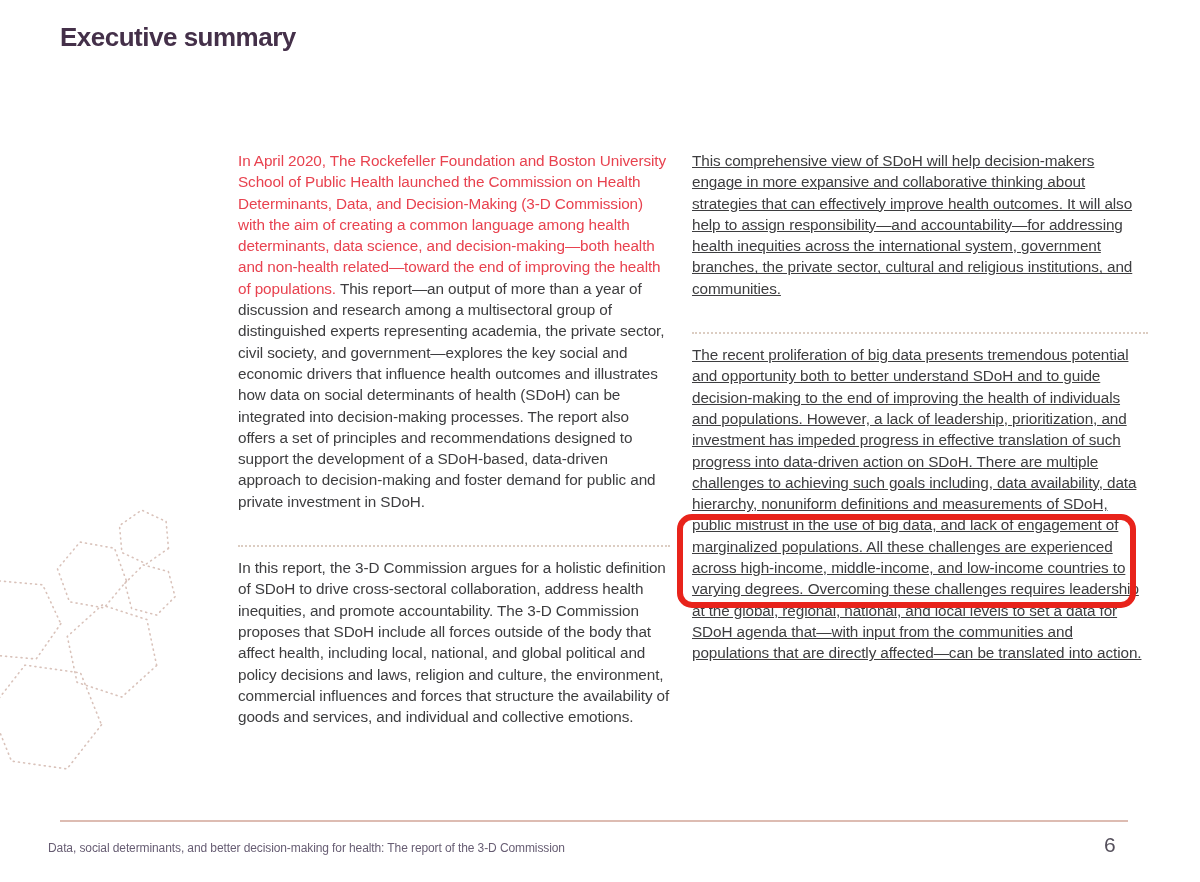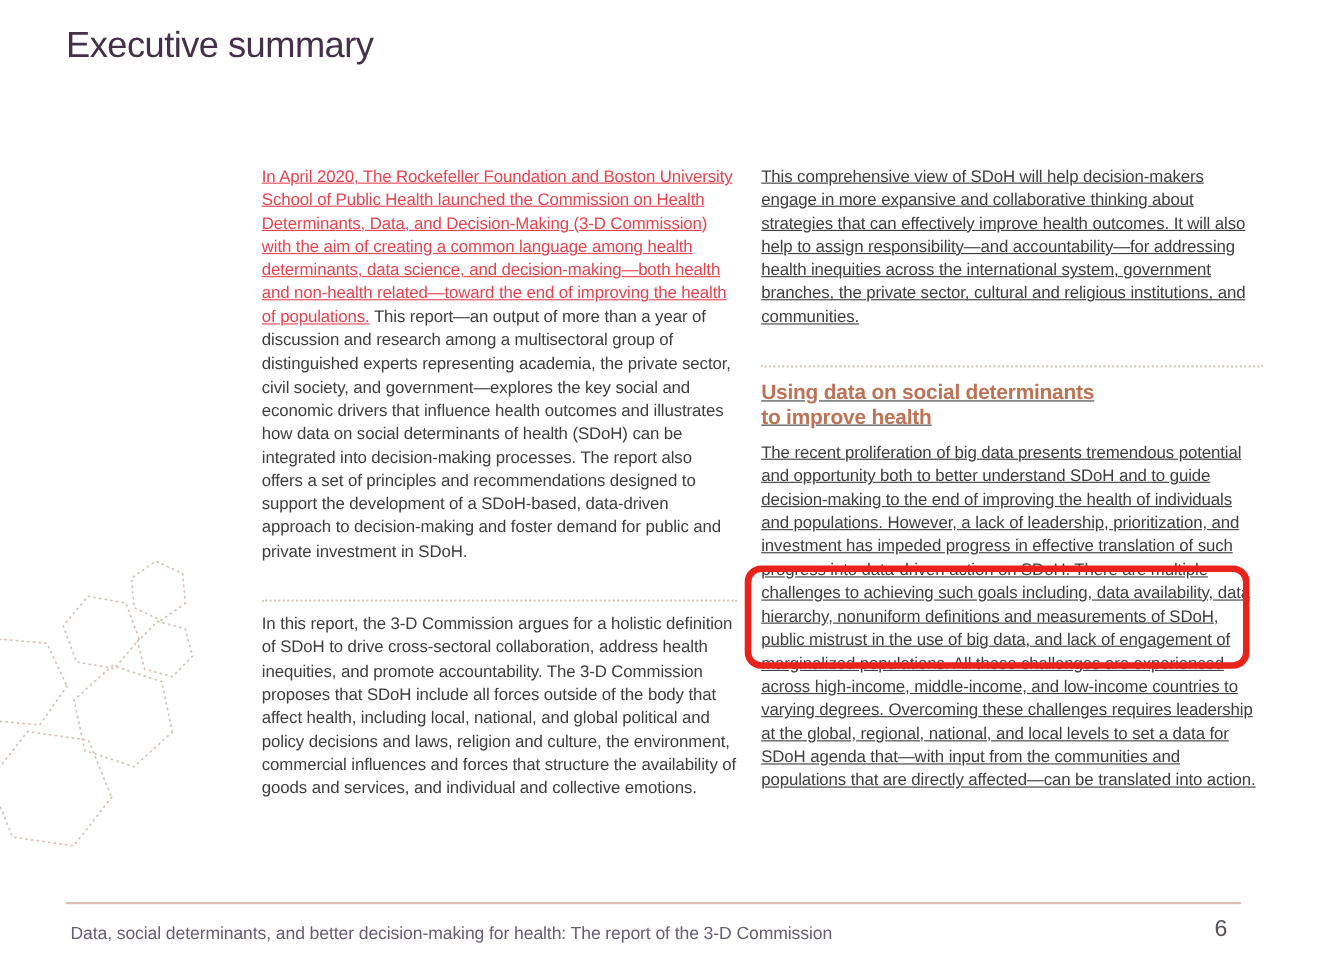--- a/index.html
+++ b/index.html
@@ -17,32 +17,32 @@
   .page{
     position:relative;
     width:1200px;height:882px;
     background:#ffffff;
     overflow:hidden;
     font-family:"Liberation Sans", sans-serif;
     color:var(--c-body_text);
   }
   .page-title{
     position:absolute;left:60px;top:22px;
-    font-size:33px;font-weight:400;letter-spacing:-0.5px;
+    font-size:26px;font-weight:700;letter-spacing:-0.5px;
     color:var(--c-title);
   }
   .col{
     position:absolute;top:150px;
     font-size:15.3px;line-height:21.3px;
     color:var(--c-body_text);
     letter-spacing:-0.1px;
   }
   .col-left{left:238px;width:432px;}
   .col-right{left:692px;width:456px;text-decoration:underline;}
-  .intro-red{color:var(--c-intro_highlight);text-decoration:underline;}
+  .intro-red{color:var(--c-intro_highlight);}
   .divider{
     border-top:2px dotted #dccdc2;
     margin-top:33px;
   }
   .section-heading{
     margin-top:13px;
     font-size:19px;font-weight:700;line-height:22px;
     color:var(--c-section_heading);
     letter-spacing:-0.2px;
     white-space:pre-line;
@@ -57,22 +57,22 @@
   }
   .hex-pattern{
     position:absolute;left:0;top:495px;
   }
   .footer-rule{
     position:absolute;left:60px;top:820px;
     width:1068px;height:2px;
     background:var(--c-footer_rule);
   }
   .footer-text{
-    position:absolute;left:64px;top:841px;
-    font-size:16px;letter-spacing:-0.1px;
+    position:absolute;left:48px;top:841px;
+    font-size:12px;letter-spacing:-0.1px;
     color:var(--c-footer_text);
   }
   .page-number{
     position:absolute;left:1104px;top:833px;
     font-size:21px;
     color:#55505c;
   }
 </style>
 </head>
 <body>
@@ -92,22 +92,20 @@
 
   <div class="col col-left">
     <p><span class="intro-red">In April 2020, The Rockefeller Foundation and Boston University School of Public Health launched the Commission on Health Determinants, Data, and Decision-Making (3-D Commission) with the aim of creating a common language among health determinants, data science, and decision-making—both health and non-health related—toward the end of improving the health of populations.</span><span> This report—an output of more than a year of discussion and research among a multisectoral group of distinguished experts representing academia, the private sector, civil society, and government—explores the key social and economic drivers that influence health outcomes and illustrates how data on social determinants of health (SDoH) can be integrated into decision-making processes. The report also offers a set of principles and recommendations designed to support the development of a SDoH-based, data-driven approach to decision-making and foster demand for public and private investment in SDoH.</span></p>
     <div class="divider"></div>
     <p class="section-body">In this report, the 3-D Commission argues for a holistic definition of SDoH to drive cross-sectoral collaboration, address health inequities, and promote accountability. The 3-D Commission proposes that SDoH include all forces outside of the body that affect health, including local, national, and global political and policy decisions and laws, religion and culture, the environment, commercial influences and forces that structure the availability of goods and services, and individual and collective emotions.</p>
   </div>
 
   <div class="col col-right">
     <p>This comprehensive view of SDoH will help decision-makers engage in more expansive and collaborative thinking about strategies that can effectively improve health outcomes. It will also help to assign responsibility—and accountability—for addressing health inequities across the international system, government branches, the private sector, cultural and religious institutions, and communities.</p>
     <div class="divider"></div>
-    <h2 class="section-heading">Using data on social determinants
-to improve health</h2>
     <p class="section-body">The recent proliferation of big data presents tremendous potential and opportunity both to better understand SDoH and to guide decision-making to the end of improving the health of individuals and populations. However, a lack of leadership, prioritization, and investment has impeded progress in effective translation of such progress into data-driven action on SDoH. There are multiple challenges to achieving such goals including, data availability, data hierarchy, nonuniform definitions and measurements of SDoH, public mistrust in the use of big data, and lack of engagement of marginalized populations. All these challenges are experienced across high-income, middle-income, and low-income countries to varying degrees. Overcoming these challenges requires leadership at the global, regional, national, and local levels to set a data for SDoH agenda that—with input from the communities and populations that are directly affected—can be translated into action.</p>
   </div>
 
   <div class="annotation-box"></div>
 
   <div class="footer-rule"></div>
   <div class="footer-text">Data, social determinants, and better decision-making for health: The report of the 3-D Commission</div>
   <div class="page-number">6</div>
 
 </div>

